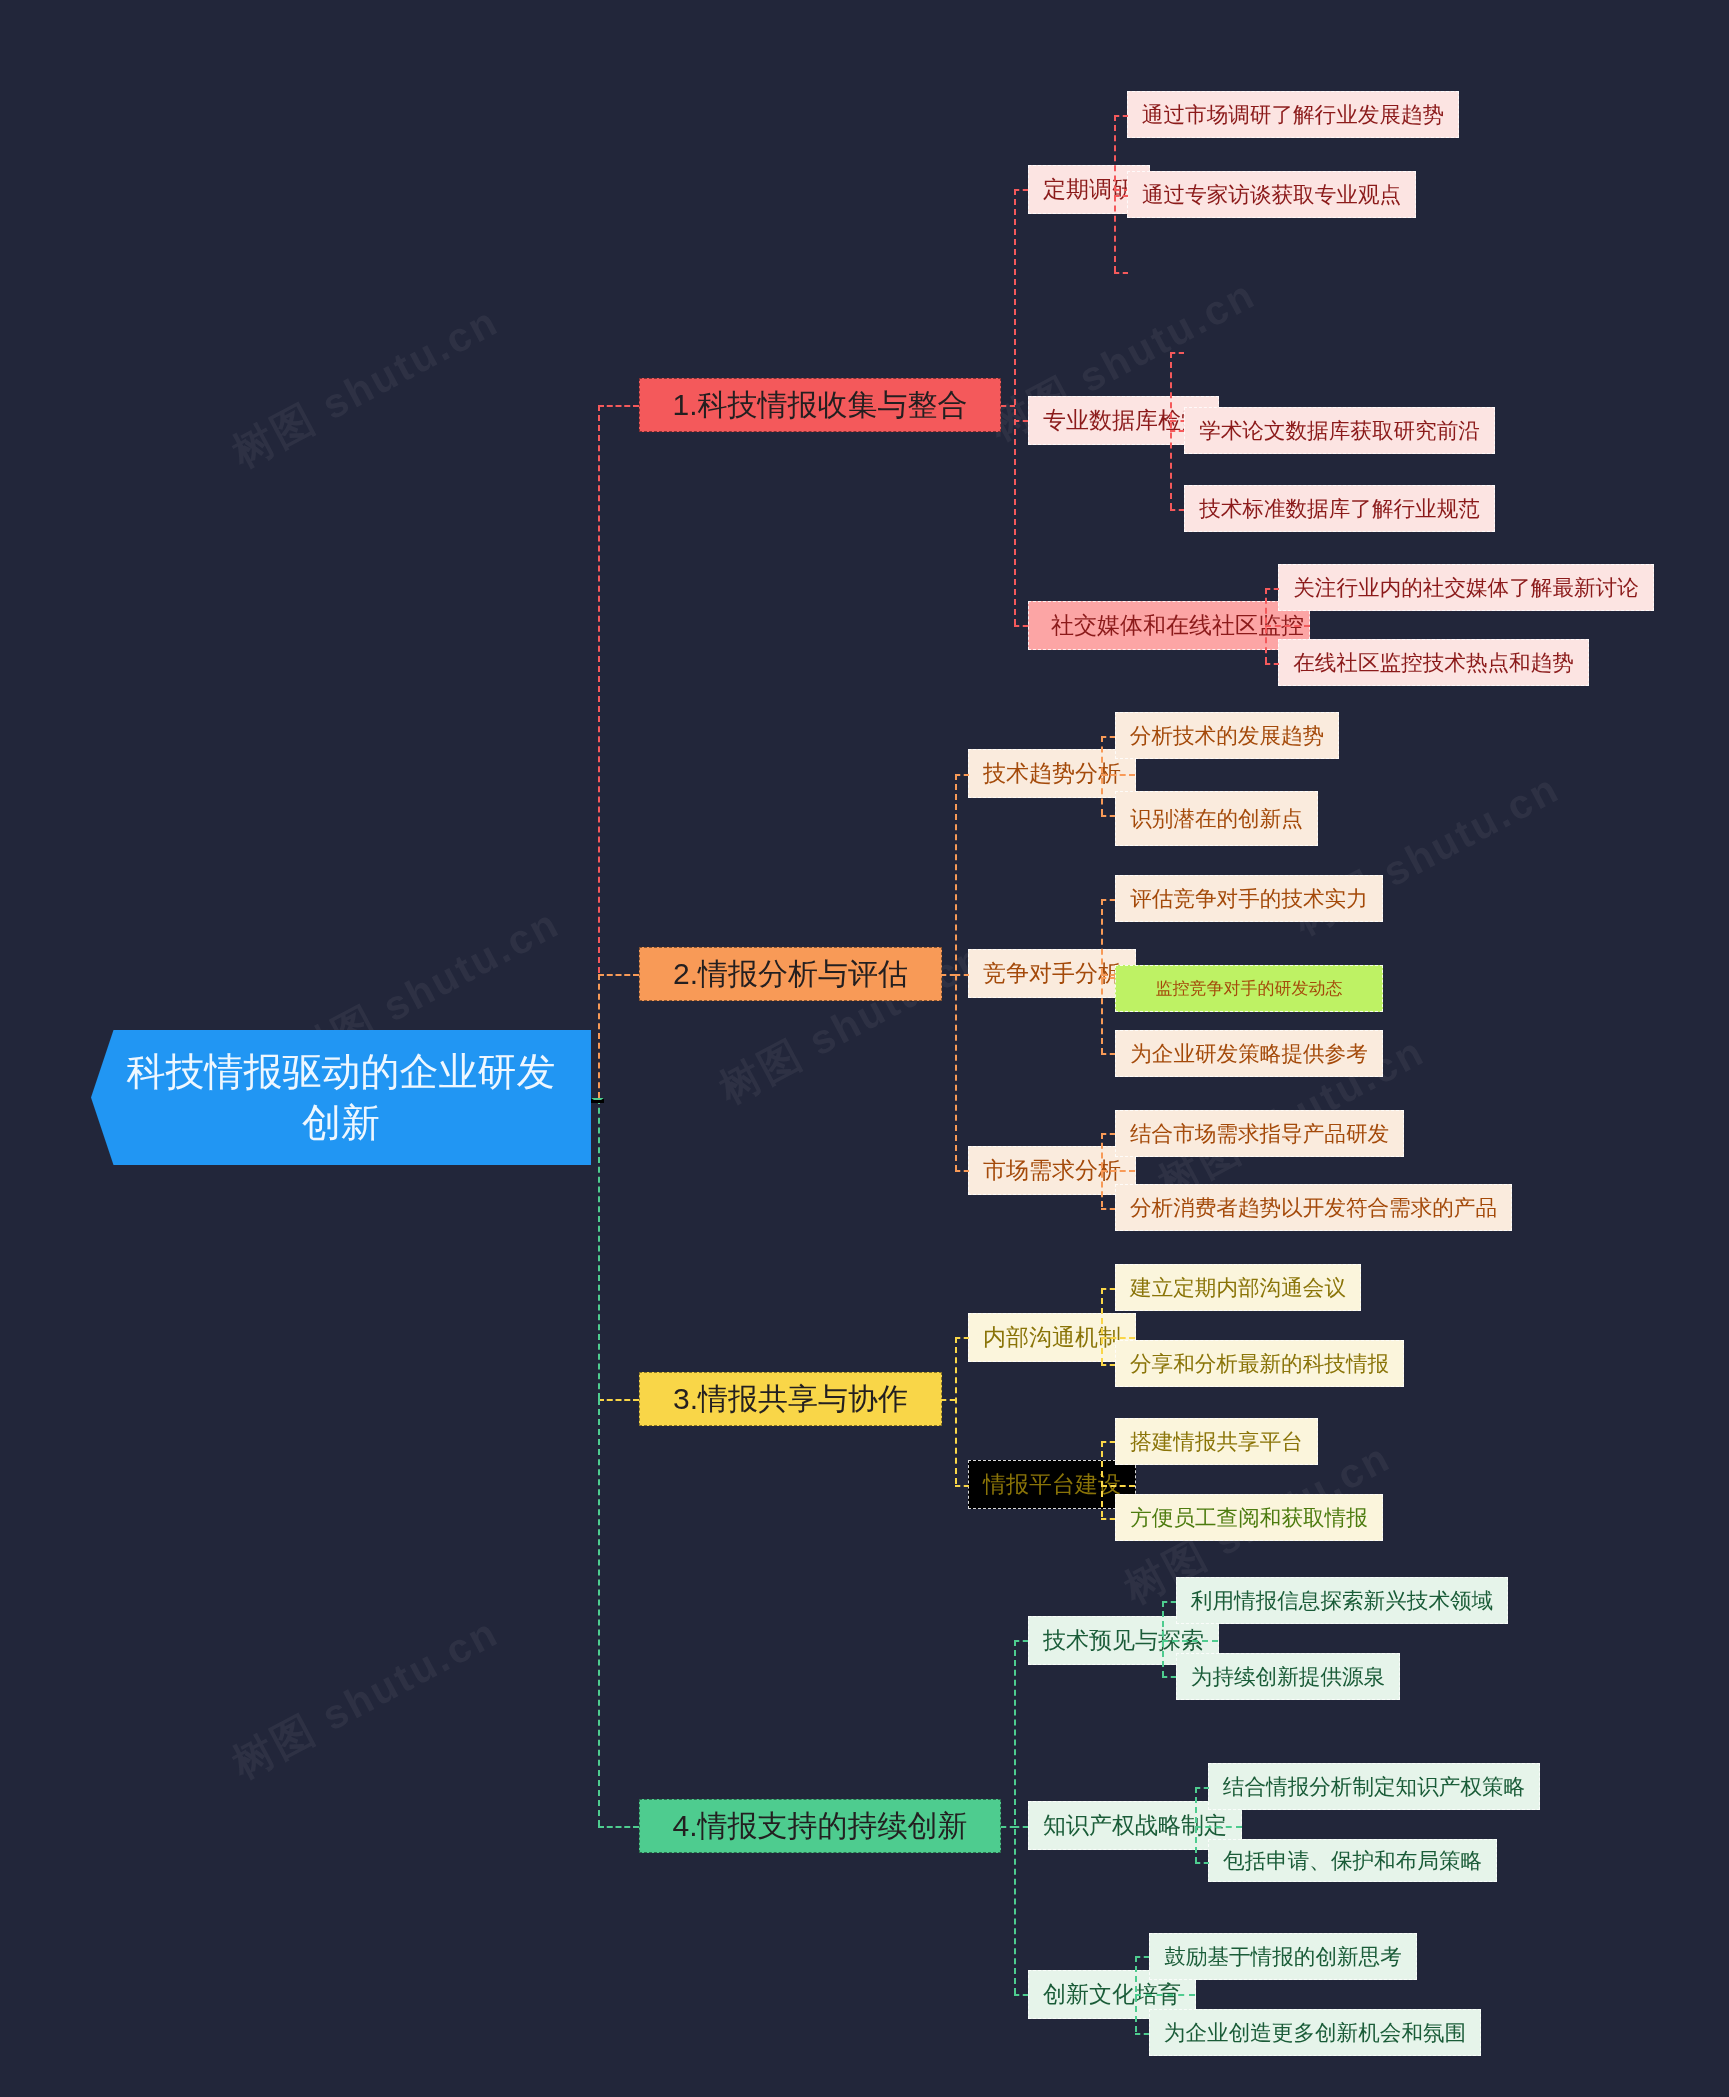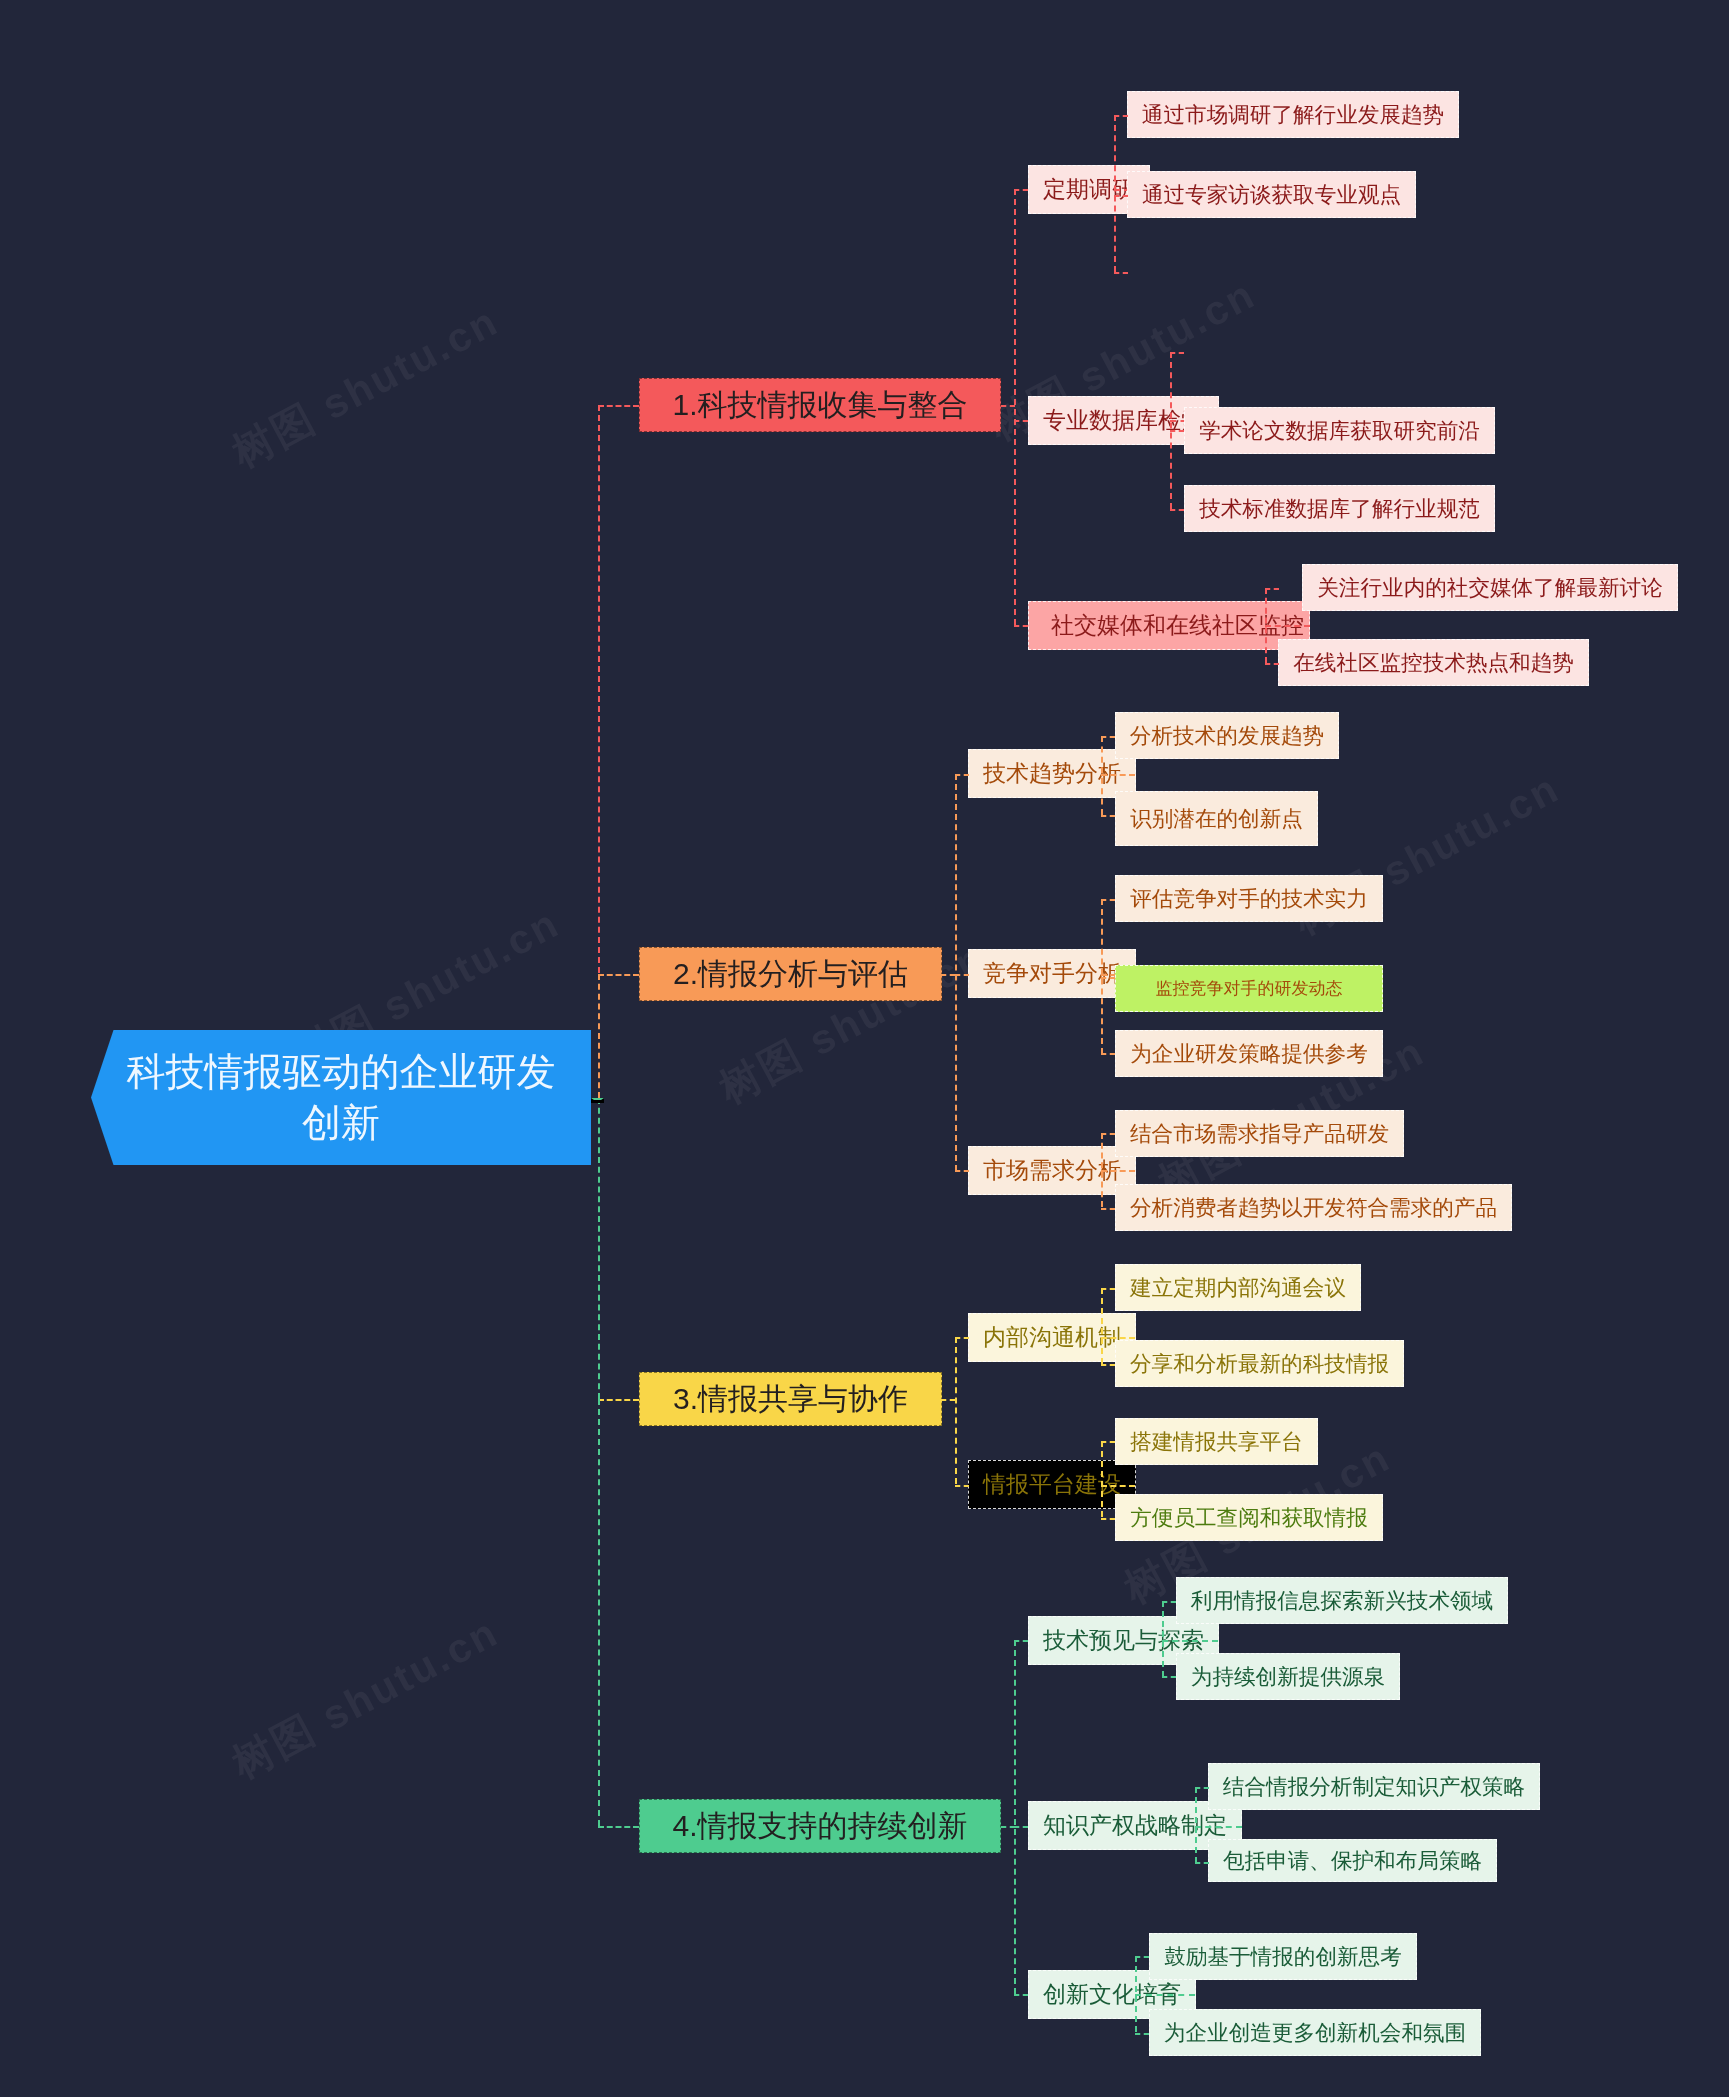--- a/index.html
+++ b/index.html
@@ -77,21 +77,21 @@
     <div class="ln h" style="top: 420px; left: 1170px; width: 48px; border-top-color: rgb(244, 89, 91);"></div>
     <div class="ln h" style="top: 352px; left: 1170px; width: 13.5px; border-top-color: rgb(244, 89, 91);"></div>
     <div class="node lvl3" style="left: 1184px; top: 407px; width: 311px; height: 47px; background: rgb(252, 228, 226); color: rgb(139, 26, 26); font-size: 21.6px;">学术论文数据库获取研究前沿</div>
     <div class="ln h" style="top: 430px; left: 1170px; width: 13.5px; border-top-color: rgb(244, 89, 91);"></div>
     <div class="node lvl3" style="left: 1184px; top: 485px; width: 311px; height: 47px; background: rgb(252, 228, 226); color: rgb(139, 26, 26); font-size: 21.6px;">技术标准数据库了解行业规范</div>
     <div class="ln h" style="top: 509px; left: 1170px; width: 13.5px; border-top-color: rgb(244, 89, 91);"></div>
     <div class="node lvl2" style="left: 1028px; top: 601px; width: 282px; height: 49px; background: #fca5a5; color: rgb(139, 26, 26); font-size: 23px; padding-left: 32px;">社交媒体和在线社区监控</div>
     <div class="ln h" style="top: 625px; left: 1014px; width: 13.5px; border-top-color: rgb(244, 89, 91);"></div>
     <div class="ln v" style="left: 1265px; top: 588px; height: 75px; border-left-color: rgb(244, 89, 91);"></div>
     <div class="ln h" style="top: 625px; left: 1265px; width: 45px; border-top-color: rgb(244, 89, 91);"></div>
-    <div class="node lvl3" style="left: 1278px; top: 564px; width: 376px; height: 47px; background: rgb(252, 228, 226); color: rgb(139, 26, 26); font-size: 21.6px; margin-left: 24px;">关注行业内的社交媒体了解最新讨论</div>
+    <div class="node lvl3" style="left: 1278px; top: 564px; width: 376px; height: 47px; background: rgb(252, 228, 226); color: rgb(139, 26, 26); font-size: 21.6px;">关注行业内的社交媒体了解最新讨论</div>
     <div class="ln h" style="top: 588px; left: 1265px; width: 13.5px; border-top-color: rgb(244, 89, 91);"></div>
     <div class="node lvl3" style="left: 1278px; top: 639px; width: 311px; height: 47px; background: rgb(252, 228, 226); color: rgb(139, 26, 26); font-size: 21.6px;">在线社区监控技术热点和趋势</div>
     <div class="ln h" style="top: 663px; left: 1265px; width: 13.5px; border-top-color: rgb(244, 89, 91);"></div>
     <div class="node lvl1 lvl1b" style="left: 639px; top: 947px; width: 303px; height: 54px; background: rgb(248, 154, 87); color: rgb(35, 31, 32); font-size: 30px; border-color: rgba(0, 0, 0, 0.45);">2.情报分析与评估</div>
     <div class="ln h" style="top: 974px; left: 598px; width: 41px; border-top-color: rgb(248, 154, 87);"></div>
     <div class="ln v" style="left: 955px; top: 774px; height: 397px; border-left-color: rgb(248, 154, 87);"></div>
     <div class="ln h" style="top: 974px; left: 941px; width: 13.5px; border-top-color: rgb(248, 154, 87);"></div>
     <div class="node lvl2" style="left: 968px; top: 749px; width: 168px; height: 49px; background: rgb(250, 235, 221); color: rgb(164, 74, 10); font-size: 23px;">技术趋势分析</div>
     <div class="ln h" style="top: 774px; left: 955px; width: 13.5px; border-top-color: rgb(248, 154, 87);"></div>
     <div class="ln v" style="left: 1101px; top: 736px; height: 79px; border-left-color: rgb(248, 154, 87);"></div>

